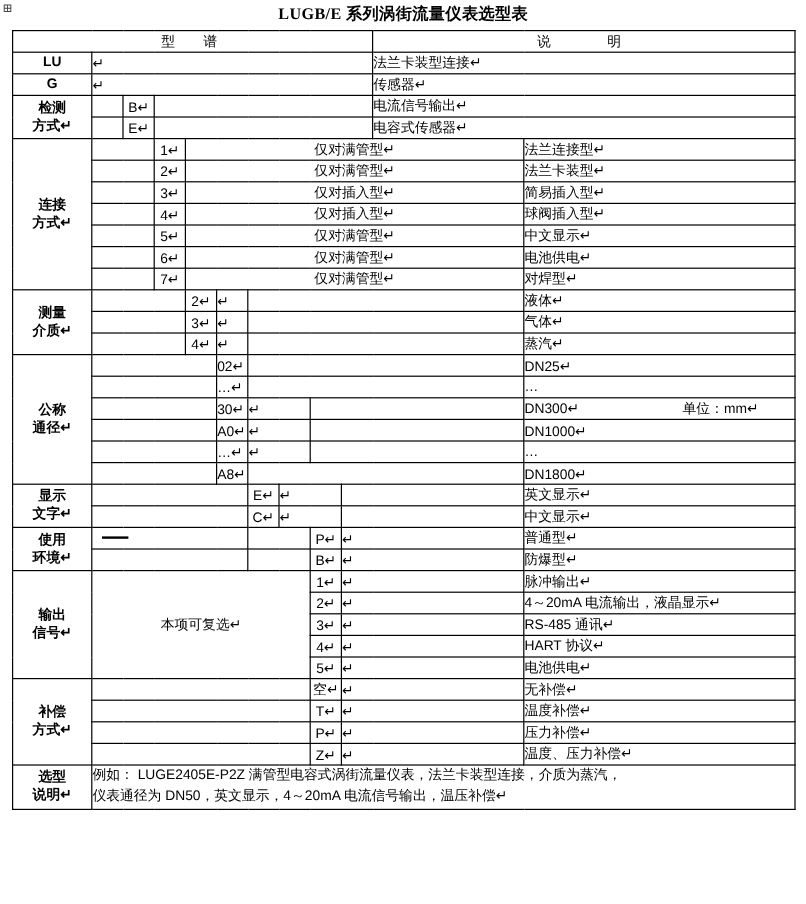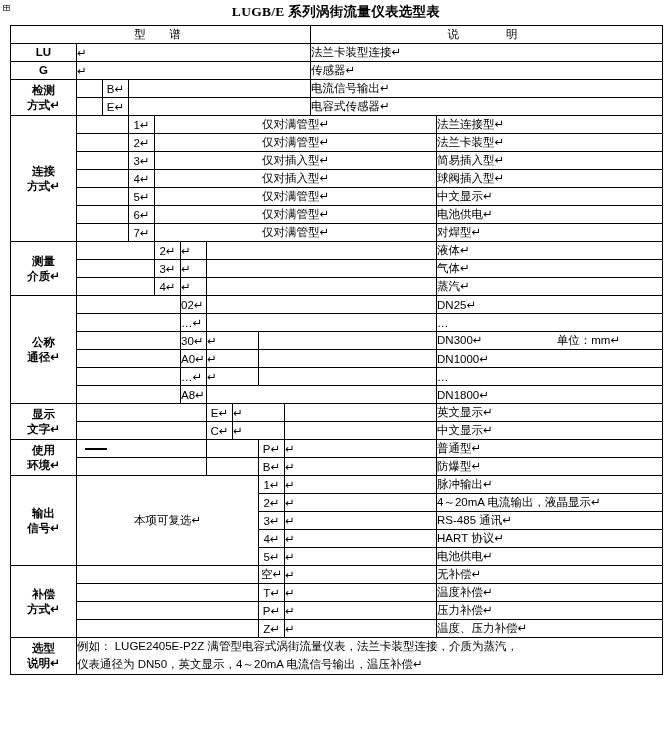--- a/index.html
+++ b/index.html
@@ -239,21 +239,21 @@
       <td colspan="4"></td>
       <td class="codecell">…↵</td>
       <td colspan="5" class="blank"></td>
       <td class="desc">…</td>
     </tr>
     <tr>
       <td colspan="4"></td>
       <td class="codecell">30↵</td>
       <td colspan="2" class="codecell">↵</td>
       <td colspan="3" class="blank"></td>
-      <td class="desc"><span>DN300↵</span><span style="float: right; margin-right: 42px; text-align: right;">单位：mm↵</span></td>
+      <td class="desc"><span>DN300↵</span><span style="float: right; margin-right: 30px; text-align: right;">单位：mm↵</span></td>
     </tr>
     <tr>
       <td colspan="4"></td>
       <td class="codecell">A0↵</td>
       <td colspan="2" class="codecell">↵</td>
       <td colspan="3" class="blank"></td>
       <td class="desc">DN1000↵</td>
     </tr>
     <tr>
       <td colspan="4"></td>

